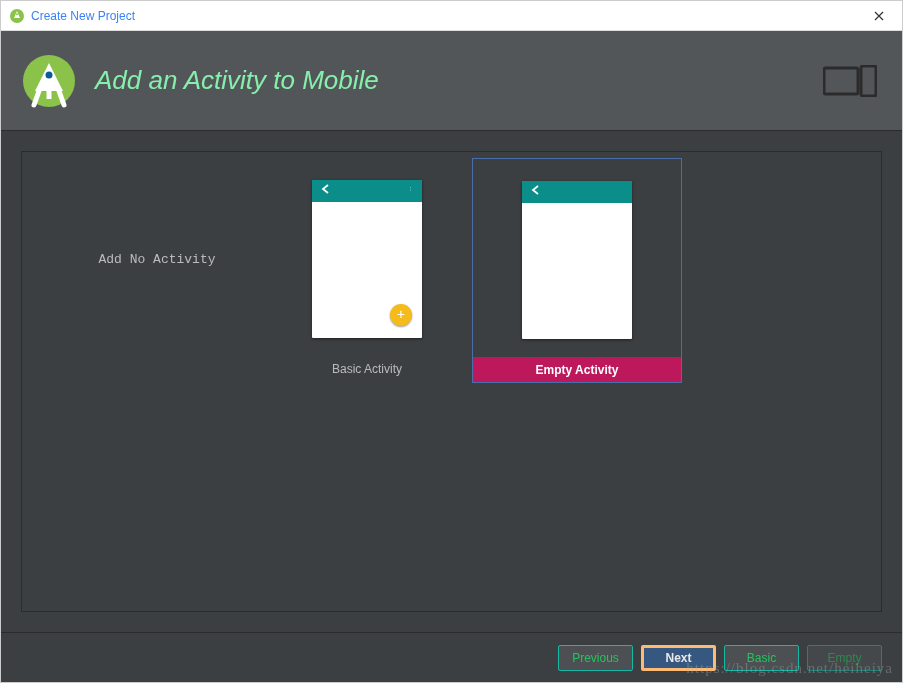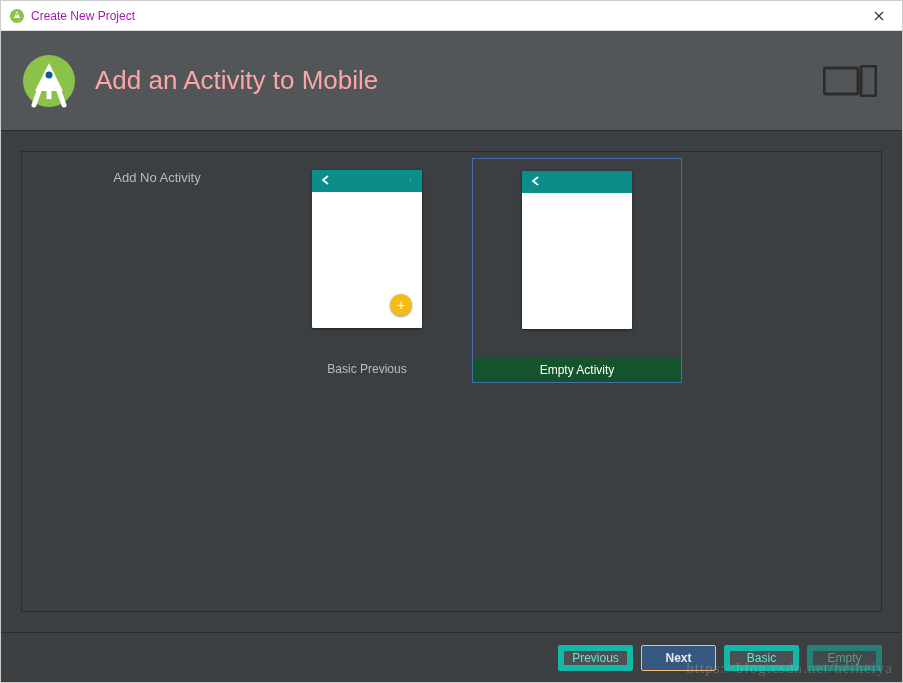--- a/index.html
+++ b/index.html
@@ -18,21 +18,21 @@
       border: 1px solid #ccc;
     }
     .titlebar {
       height: 30px;
       background: #fff;
       border-bottom: 1px solid #ddd;
       display: flex;
       align-items: center;
       padding: 0 8px;
       font-size: 12px;
-      color: #a21caf;
+      color: #3b82f6;
     }
     .titlebar-icon {
       width: 16px; height: 16px; margin-right: 6px;
       display: flex; align-items: center; justify-content: center;
     }
     .titlebar-spacer { flex: 1; }
     .titlebar-close {
       width: 30px; height: 30px; display: flex; align-items: center; justify-content: center;
       cursor: pointer; font-size: 14px; color: #333;
     }
@@ -51,21 +51,22 @@
       gap: 18px;
       border-bottom: 1px solid #2b2b2b;
     }
     .logo {
       width: 56px; height: 56px;
       display: flex; align-items: center; justify-content: center;
     }
     .header-title {
       font-size: 26px;
       font-weight: 300;
-      color: #fca5a5;
+      color: #86efac;
+      font-style: italic;
     }
     .header-spacer { flex: 1; }
     .device-icon { width: 54px; height: 32px; margin-right: 5px; }
     .body {
       flex: 1;
       padding: 20px;
       display: flex;
       flex-direction: column;
     }
     .gallery-wrap {
@@ -83,22 +84,23 @@
       padding-top: 12px;
       display: flex;
       flex-direction: column;
       align-items: center;
       cursor: pointer;
     }
     .tile-preview-box {
       height: 178px;
       width: 100%;
       display: flex;
-      align-items: flex-start;
+      align-items: center;
       justify-content: center;
+      font-family: Liberation Mono, monospace;
     }
     .tile-preview {
       width: 110px;
       height: 158px;
       background: #fff;
       box-shadow: 0 1px 3px rgba(0,0,0,0.5);
       display: flex;
       flex-direction: column;
       position: relative;
       border-radius: 1px;
@@ -137,49 +139,50 @@
       color: #bbbbbb;
     }
     .tile.no-activity .tile-preview-box { }
     .tile.no-activity .tile-label {
       font-size: 13px;
     }
     .tile.selected {
       border: 1px solid #4a6ea9;
     }
     .tile.selected .tile-label-row {
-      background: #14532d;
+      background: #be185d;
+      font-weight: bold;
     }
     .tile.selected .tile-label { color: #fff; }
     .footer {
       height: 50px;
       background: #3c3f41;
       border-top: 1px solid #2b2b2b;
       display: flex;
       align-items: center;
       justify-content: flex-end;
       padding: 0 20px;
       gap: 8px;
     }
     .btn {
       min-width: 75px;
       height: 26px;
       background: #4c5052;
-      border: 6px solid #14b8a6;
-      color: #5eead4;
+      border: 1px solid #14b8a6;
+      color: #22c55e;
       font-size: 12px;
       cursor: pointer;
       display: flex;
       align-items: center;
       justify-content: center;
       border-radius: 2px;
     }
     .btn.primary {
       background: #365880;
-      border: 1px solid #fdba74;
+      border: 3px solid #fdba74;
       color: #e8e8e8;
       font-weight: bold;
       text-align: center;
     }
     .btn.disabled {
       opacity: 0.55;
       cursor: default;
     }
     .watermark {
       position: absolute;
@@ -258,21 +261,21 @@
                         <circle cx="2" cy="2" r="1.1" fill="#fff"></circle>
                         <circle cx="2" cy="6" r="1.1" fill="#fff"></circle>
                         <circle cx="2" cy="10" r="1.1" fill="#fff"></circle>
                       </svg>
                   </span>
                 </div>
                 <div class="fab">+</div>
               </div>
             </div>
             <div class="tile-label-row">
-              <span class="tile-label">Basic Previous</span>
+              <span class="tile-label">Basic Activity</span>
             </div>
           </div>
 
           <div class="tile selected">
             <div class="tile-preview-box">
               <div class="tile-preview">
                 <div class="appbar">
                   <span>
                     <svg viewBox="0 0 12 12" width="12" height="12">
                         <path d="M8 2 L3 6 L8 10" stroke="#fff" stroke-width="1.8" fill="none"></path>

